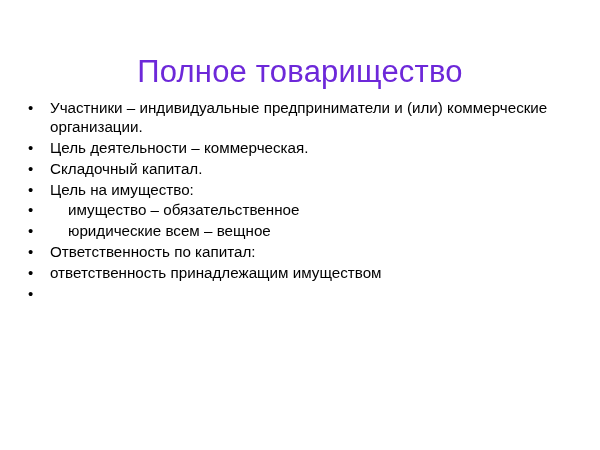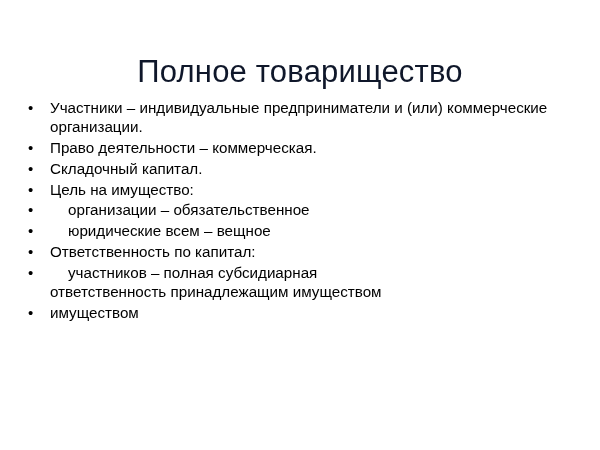--- a/index.html
+++ b/index.html
@@ -22,21 +22,21 @@
   }
   .slide-title {
     position: absolute;
     top: 34px;
     left: 0;
     width: 600px;
     text-align: center;
     font-size: 31px;
     font-weight: normal;
     letter-spacing: 0.2px;
-    color: #0f172a;
+    color: #6d28d9;
     line-height: 1.1;
   }
   .bullet-list {
     position: absolute;
     top: 98px;
     left: 28px;
     width: 546px;
   }
   .bullet-item {
     display: flex;
@@ -73,52 +73,52 @@
 
   <div class="bullet-list">
 
     <div class="bullet-item">
       <span class="bullet-mark">•</span>
       <span class="bullet-text">Участники – индивидуальные предприниматели и (или) коммерческие организации.</span>
     </div>
 
     <div class="bullet-item">
       <span class="bullet-mark">•</span>
-      <span class="bullet-text">Право деятельности – коммерческая.</span>
+      <span class="bullet-text">Цель деятельности – коммерческая.</span>
     </div>
 
     <div class="bullet-item">
       <span class="bullet-mark">•</span>
       <span class="bullet-text">Складочный капитал.</span>
     </div>
 
     <div class="bullet-item">
       <span class="bullet-mark">•</span>
       <span class="bullet-text">Цель на имущество:</span>
     </div>
 
     <div class="bullet-item indent">
       <span class="bullet-mark">•</span>
-      <span class="bullet-text">организации – обязательственное</span>
+      <span class="bullet-text">имущество – обязательственное</span>
     </div>
 
     <div class="bullet-item indent">
       <span class="bullet-mark">•</span>
       <span class="bullet-text">юридические всем – вещное</span>
     </div>
 
     <div class="bullet-item">
       <span class="bullet-mark">•</span>
       <span class="bullet-text">Ответственность по капитал:</span>
     </div>
 
     <div class="bullet-item indent">
       <span class="bullet-mark">•</span>
-      <span class="bullet-text"><span>участников – полная субсидиарная</span><span class="cont">ответственность принадлежащим имуществом</span></span>
+      <span class="bullet-text"><span class="cont">ответственность принадлежащим имуществом</span></span>
     </div>
 
     <div class="bullet-item indent">
       <span class="bullet-mark">•</span>
-      <span class="bullet-text"><span class="cont">имуществом</span></span>
+      <span class="bullet-text"></span>
     </div>
 
   </div>
 </div>
 
 </body></html>

